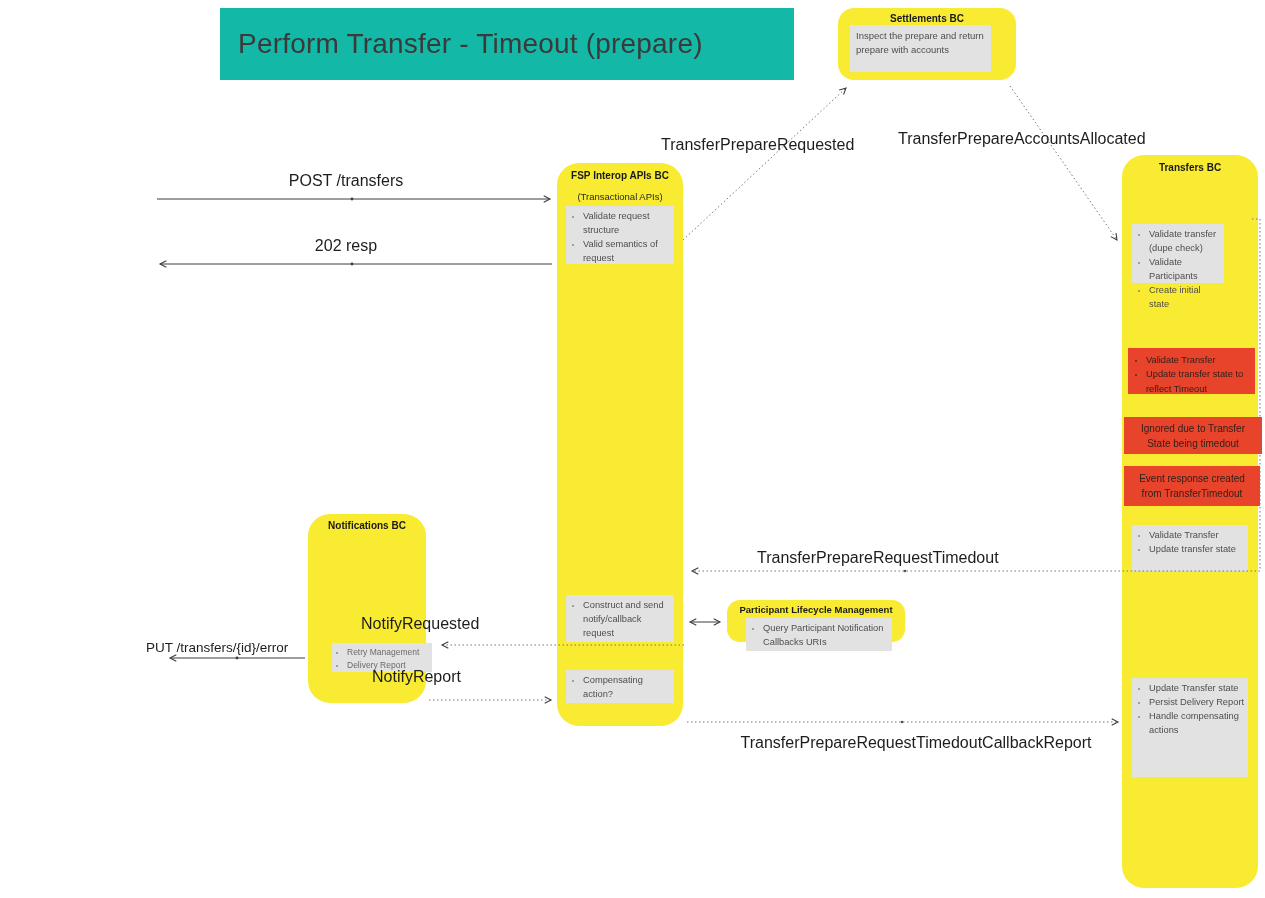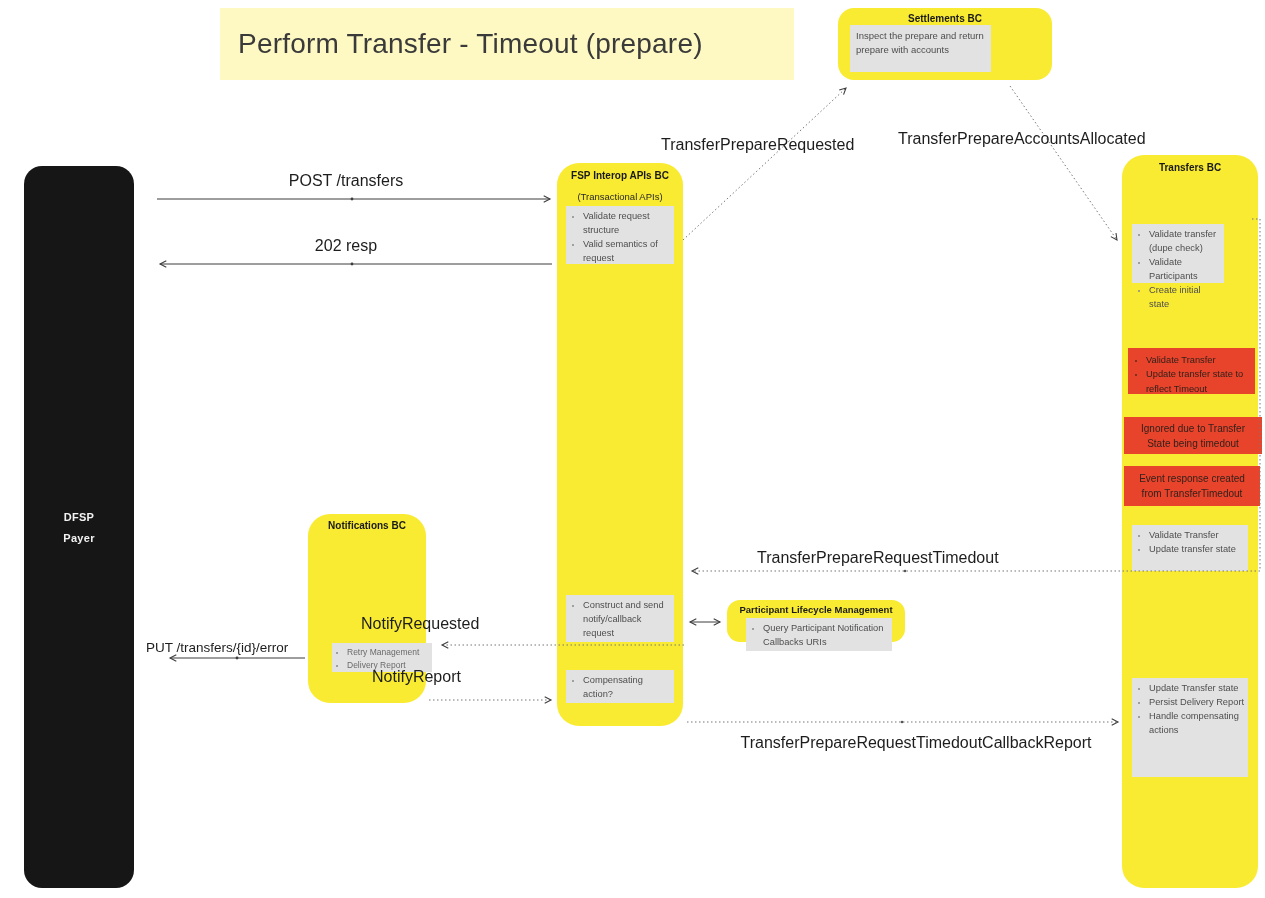--- a/index.html
+++ b/index.html
@@ -2,21 +2,21 @@
 <html><head>
 <meta charset="utf-8">
 <style>
   html,body{margin:0;padding:0;background:#fff;}
   .canvas{
     position:relative;width:1265px;height:898px;background:#ffffff;
     font-family:"Liberation Sans",sans-serif;overflow:hidden;color:#1c1c1c;
   }
   .connectors{position:absolute;left:0;top:0;width:1265px;height:898px;z-index:5;pointer-events:none;}
   .titlebox{
-    position:absolute;left:220px;top:8px;width:574px;height:72px;background:#fef9c3;
+    position:absolute;left:220px;top:8px;width:574px;height:72px;background:#14b8a6;
     display:flex;align-items:center;z-index:1;
   }
   .titlebox span{font-size:28px;color:#3a3a3a;padding-left:18px;letter-spacing:.2px;}
   .bc{position:absolute;background:#F9EB32;border-radius:22px;z-index:1;}
   .bc-title{position:absolute;left:0;right:0;text-align:center;font-size:10px;font-weight:bold;color:#1a1a1a;}
   .bc-sub{position:absolute;left:0;right:0;text-align:center;font-size:9.5px;color:#2a2a2a;}
   .actor{
     position:absolute;background:#161616;border-radius:18px;z-index:1;
   }
   .actor div{position:absolute;left:0;right:0;text-align:center;color:#f2f2f2;font-size:11px;font-weight:bold;letter-spacing:.3px;}
@@ -59,26 +59,22 @@
     <line x1="429" y1="700" x2="551" y2="700" stroke="#777" stroke-width="1" stroke-dasharray="1.5 2.5" marker-end="url(#ah)"></line>
     <line x1="690" y1="622" x2="720" y2="622" stroke="#3d3d3d" stroke-width="1" marker-start="url(#ah)" marker-end="url(#ah)"></line>
     <line x1="687" y1="722" x2="1118" y2="722" stroke="#777" stroke-width="1" stroke-dasharray="1.5 2.5" marker-end="url(#ah)"></line>
     <circle cx="902" cy="722" r="1.3" fill="#555"></circle>
   </svg>
 
   <div class="titlebox">
     <span>Perform Transfer - Timeout (prepare)</span>
   </div>
 
-  <div class="actor" style="left:24px;top:166px;width:110px;height:722px;">
-    <div style="top:345px;">DFSP</div>
-    <div style="top:366px;">Payer</div>
-  </div>
 
-  <div class="bc" style="left:838px;top:8px;width:178px;height:72px;border-radius:16px;padding-left:36px;">
+  <div class="bc" style="left:838px;top:8px;width:178px;height:72px;border-radius:16px;">
     <div class="bc-title" style="top:5px;">Settlements BC</div>
     <div class="note" style="left:12px;top:17px;width:132px;height:40px;padding:4px 3px 3px 6px;line-height:1.45;font-size:9.5px;">Inspect the prepare and return prepare with accounts</div>
   </div>
 
   <div class="bc" style="left:557px;top:163px;width:126px;height:563px;">
     <div class="bc-title" style="top:7px;">FSP Interop APIs BC</div>
     <div class="bc-sub" style="top:28px;">(Transactional APIs)</div>
     <div class="note" style="left:9px;top:432px;width:108px;height:47px;">
       <ul>
           <li>Construct and send notify/callback request</li>

